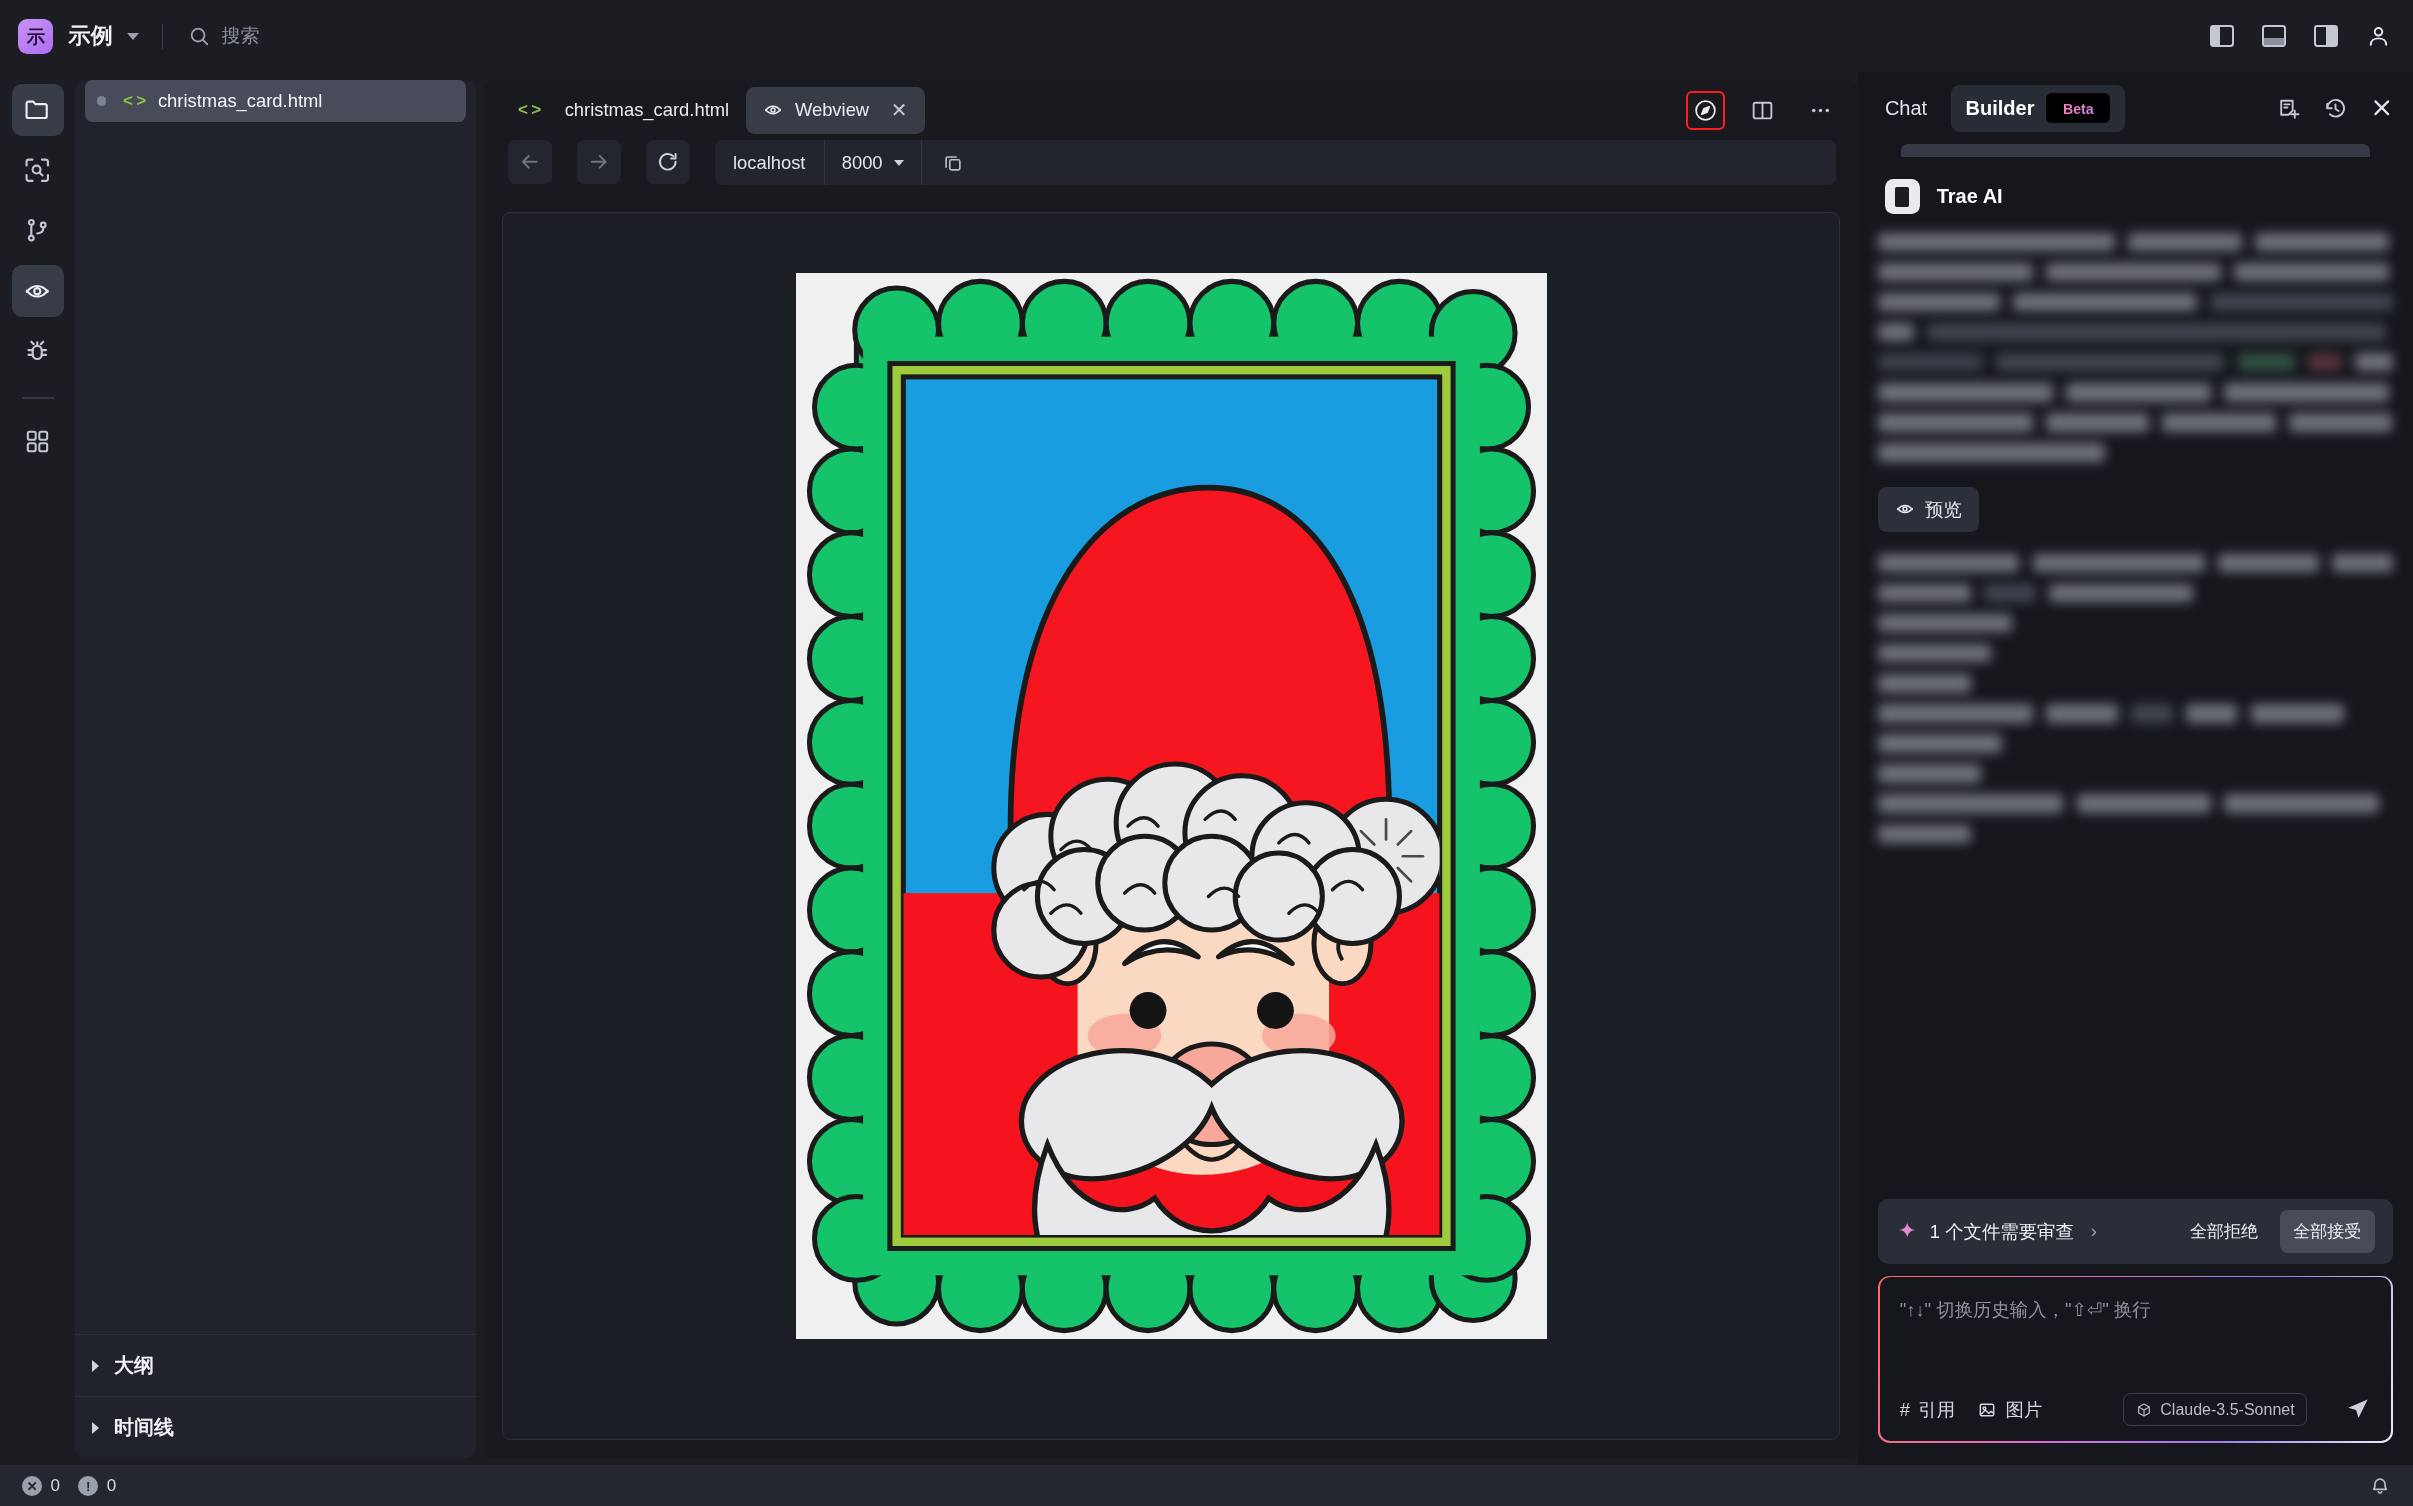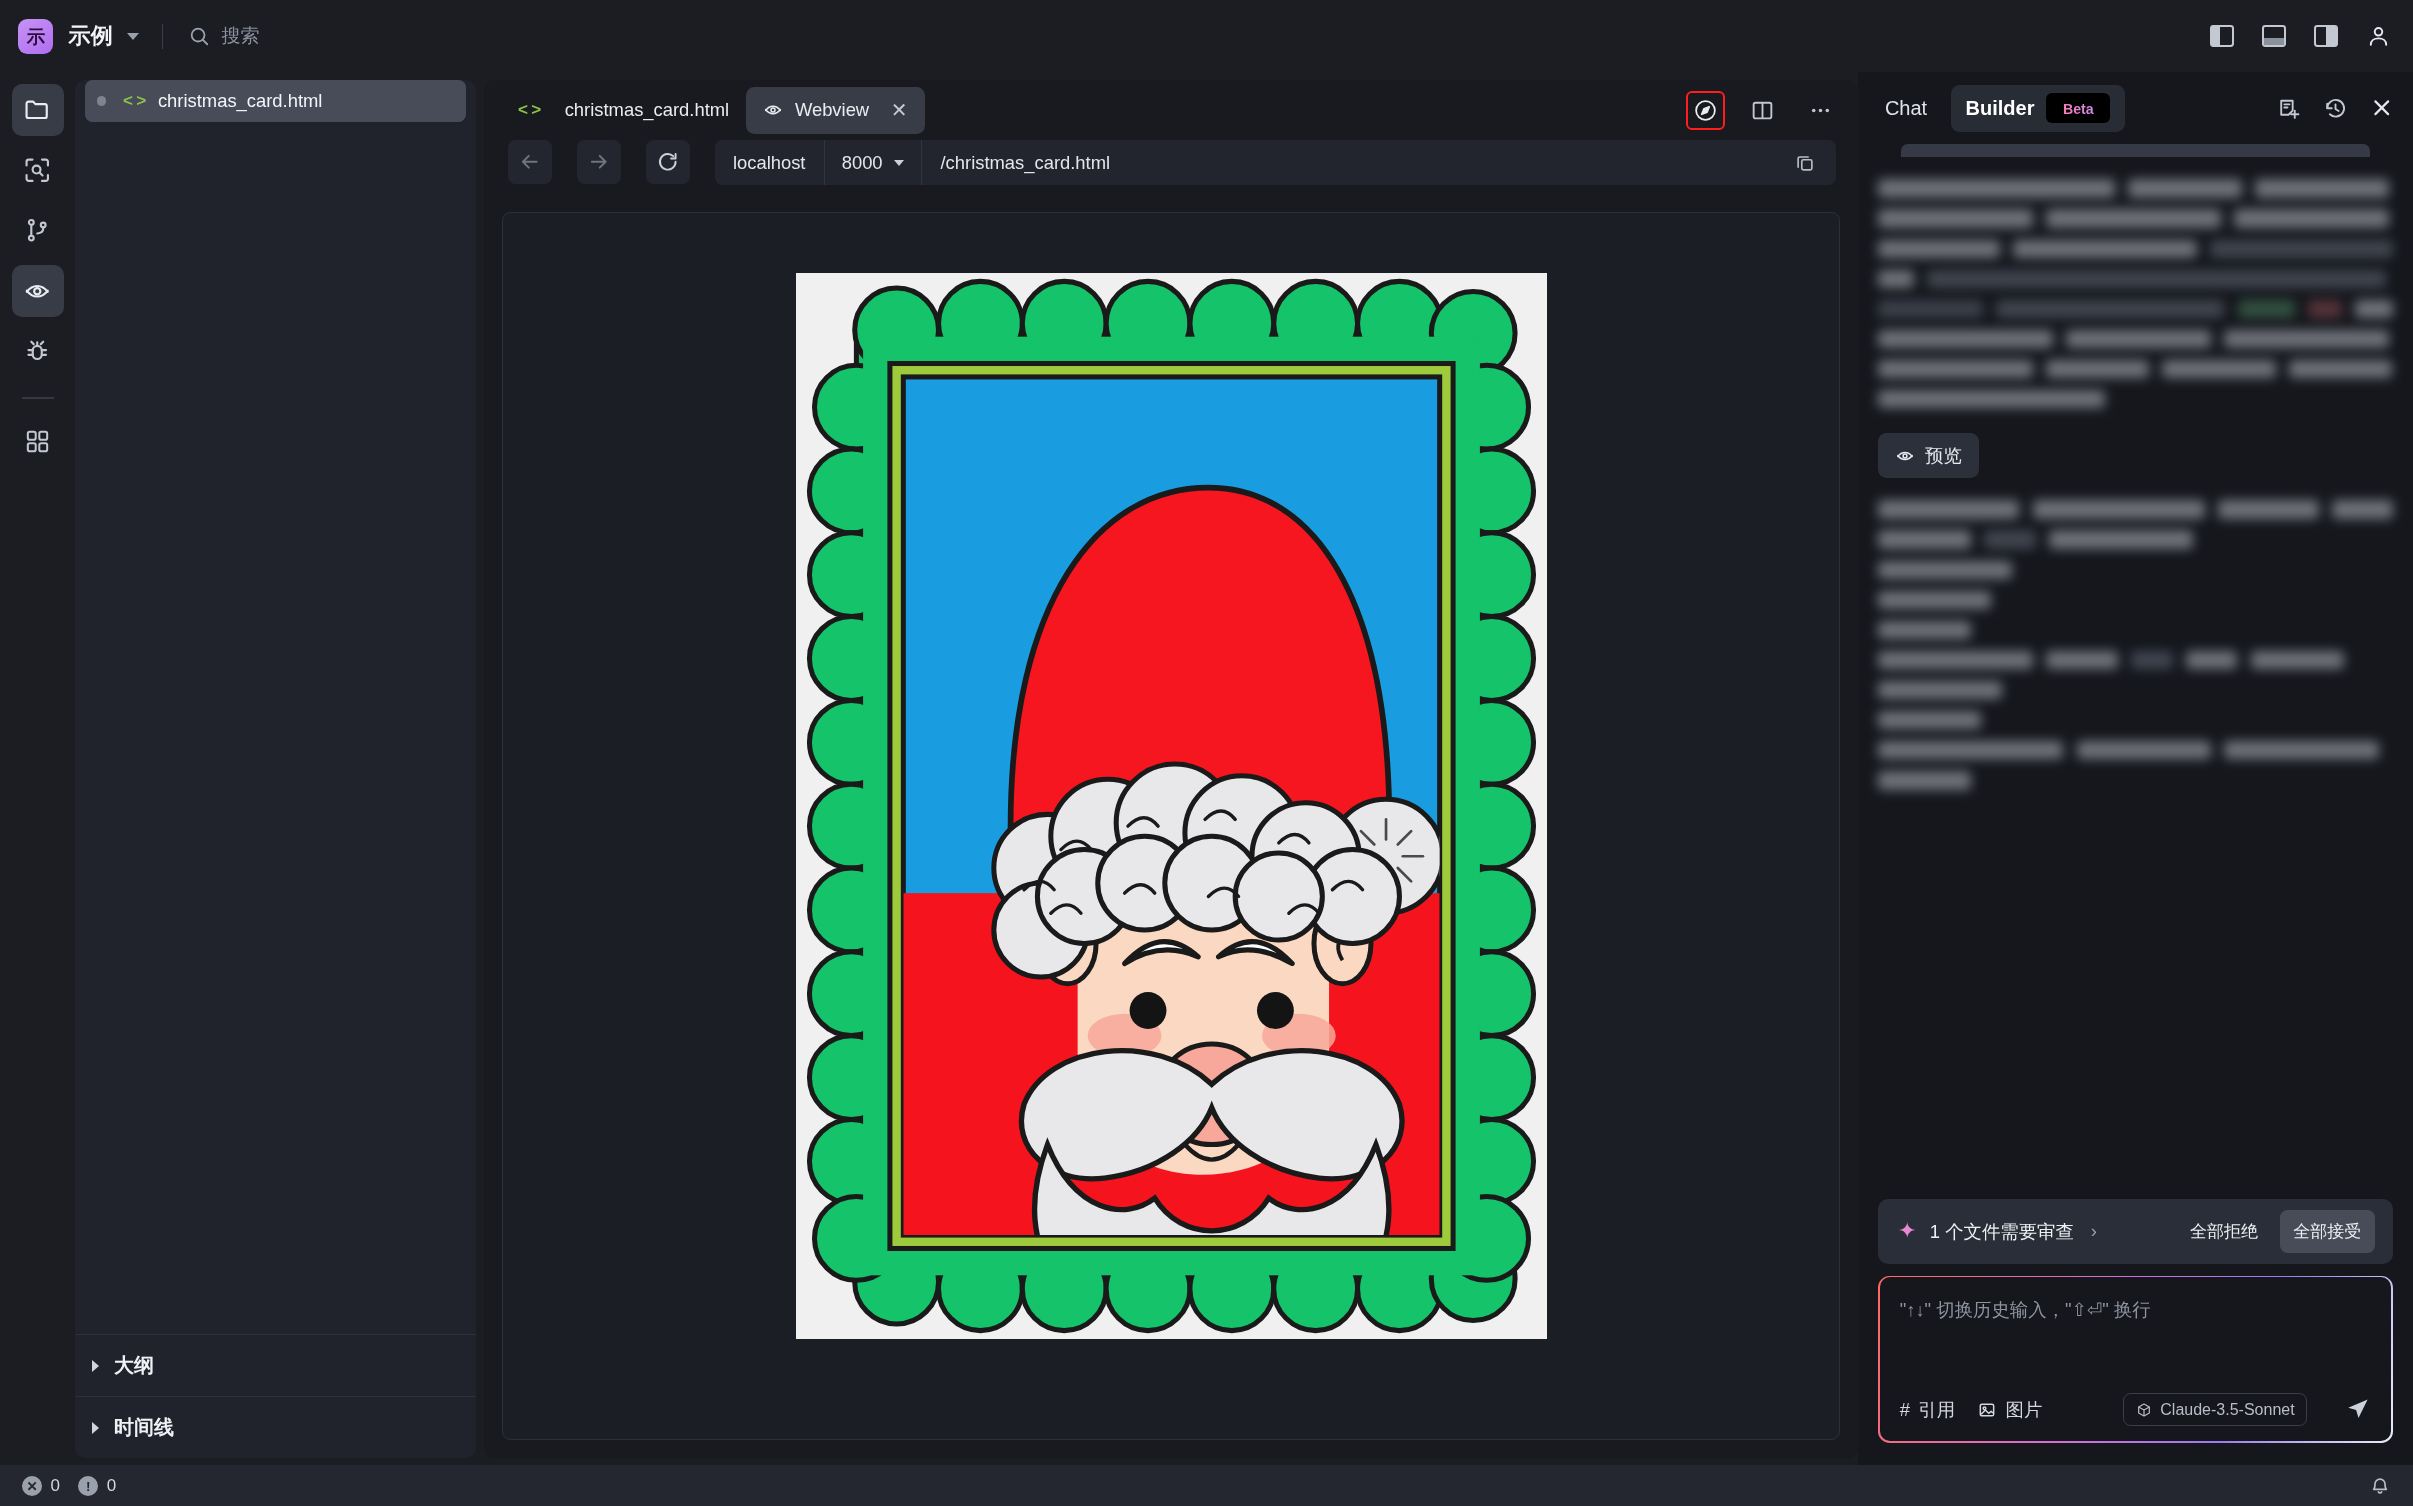--- a/index.html
+++ b/index.html
@@ -372,21 +372,20 @@
       </svg>
     </div>
     <div class="addr">
       <span class="addr-host">localhost</span>
       <span class="addr-divd"></span>
       <span class="addr-port">
         <span>8000</span>
         <span style="display:inline-block;width:0;height:0;border-left:5.9px solid transparent;border-right:5.9px solid transparent;border-top:6.7px solid #cbd0d9;"></span>
       </span>
       <span class="addr-divd"></span>
-      <span class="addr-path">/christmas_card.html</span>
       <span class="addr-copy">
         <svg width="22" height="22" viewBox="0 0 24 24" fill="none" stroke="#b8bdc7" stroke-width="1.8">
           <rect x="8.5" y="8.5" width="11" height="11" rx="1.8"></rect>
           <path d="M15.5 5.5H6.3A1.8 1.8 0 0 0 4.5 7.3v9.2" stroke-linecap="round"></path>
         </svg>
       </span>
     </div>
   </div>
 
   <div class="webview-frame">
@@ -566,20 +565,26 @@
       <svg width="23.5" height="23.5" viewBox="0 0 24 24" fill="none" stroke="#e4e7ed" stroke-width="2.2">
         <line x1="5.5" y1="5.5" x2="18.5" y2="18.5" stroke-linecap="round"></line>
         <line x1="18.5" y1="5.5" x2="5.5" y2="18.5" stroke-linecap="round"></line>
       </svg>
     </div>
   </div>
 
   <div class="chat-body">
     <div class="msg-top-cap"></div>
 
+    <div class="agent-row">
+      <div class="agent-avatar">
+          <div class="inner"></div>
+        </div>
+      <div class="agent-name">Trae AI</div>
+    </div>
 
     <div class="blurblock">
       <div class="bl-row">
           <div class="blurline" style="width:46%"></div>
           <div class="blurline" style="width:22%"></div>
           <div class="blurline" style="width:26%"></div>
         </div>
       <div class="bl-row">
           <div class="blurline" style="width:30%"></div>
           <div class="blurline" style="width:34%"></div>

